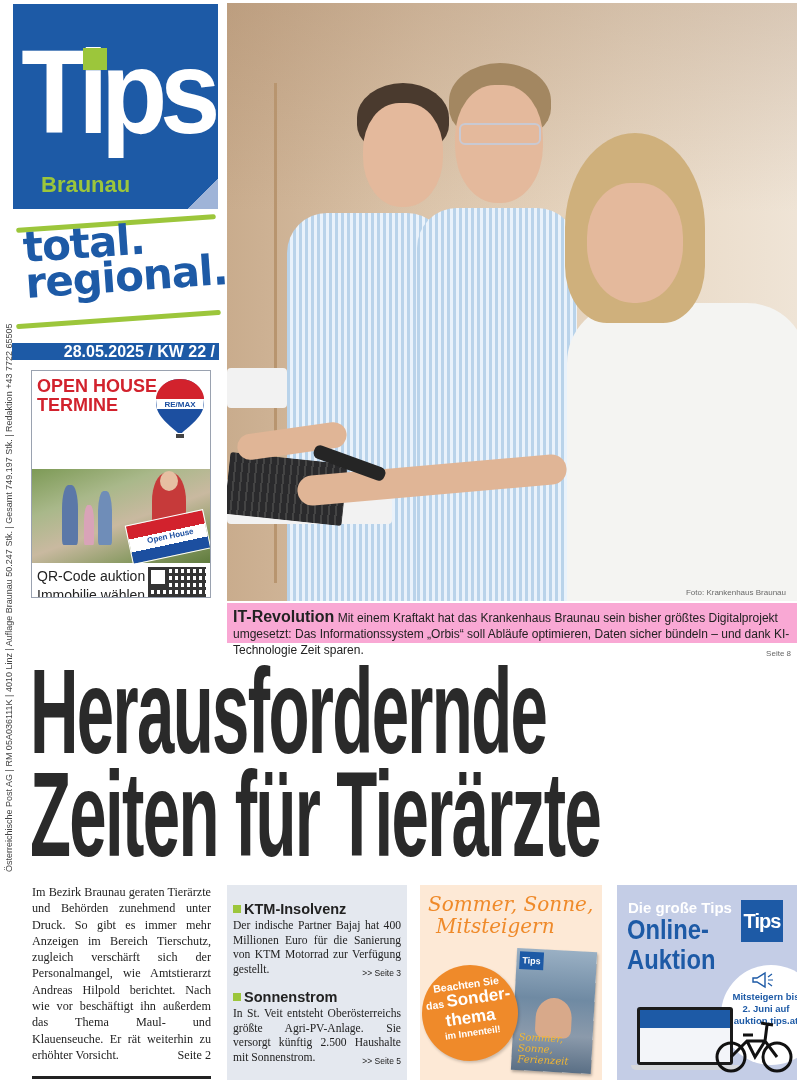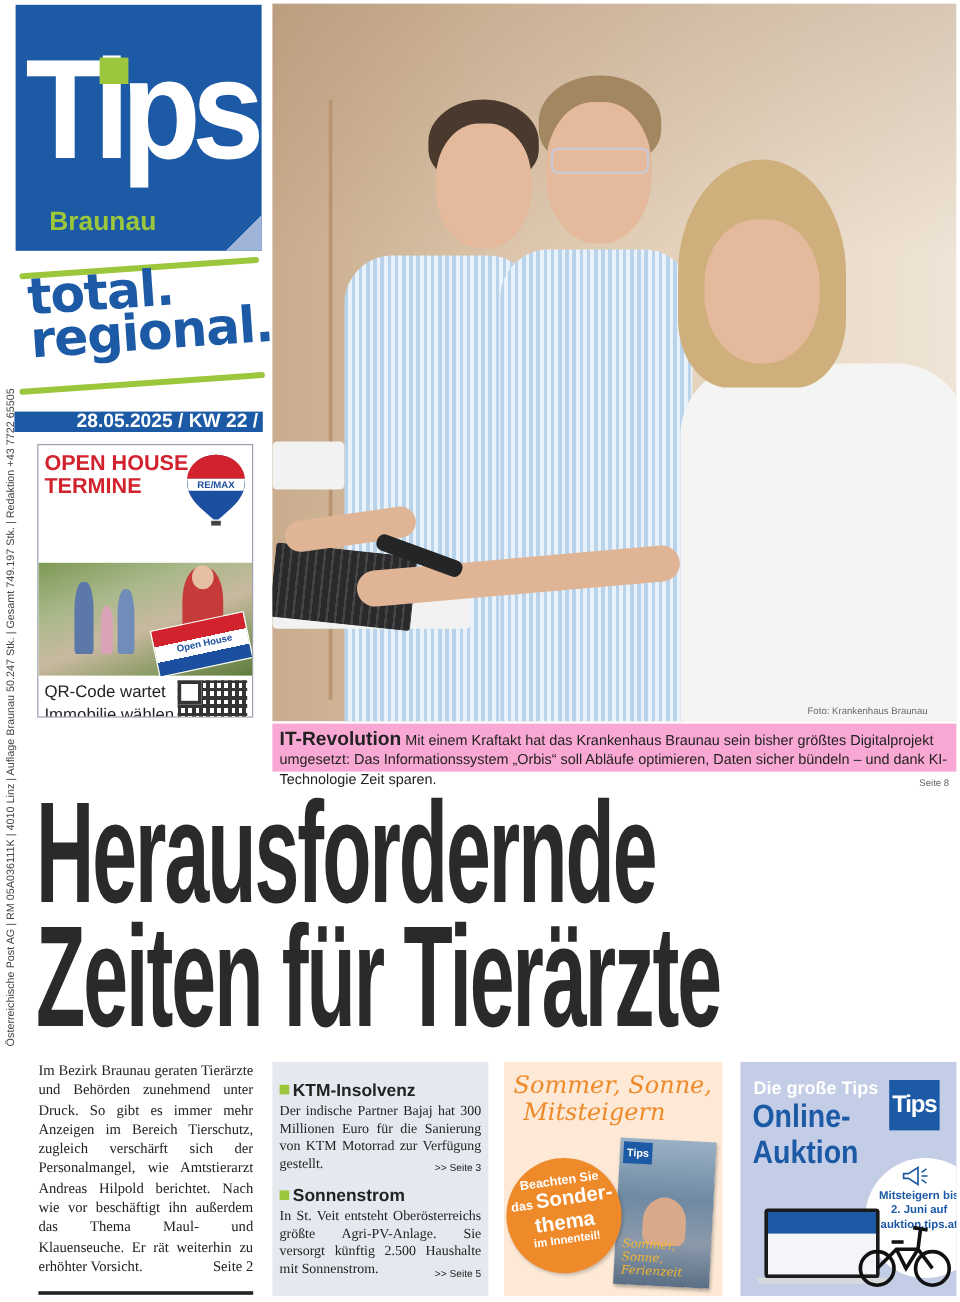--- a/index.html
+++ b/index.html
@@ -102,21 +102,21 @@
   .door-frame { position: absolute; left: 20px; top: 80px; width: 30px; height: 500px; border-right: 3px solid #b8956f; }
   .head { position: absolute; border-radius: 45% 45% 48% 48%; background: #e4b99c; }
   .hair { position: absolute; border-radius: 50% 50% 40% 40%; }
   .uniform { position: absolute; border-radius: 40px 40px 0 0;
     background: repeating-linear-gradient(90deg, #b9d3ea 0 3px, #e9f2fb 3px 6px); }
   .coat { position: absolute; border-radius: 60px 60px 0 0; background: #f4f4f2; }
   .arm { position: absolute; background: #e0b596; border-radius: 20px; }
   .keyboard { position: absolute; background: #2a2a2c; border-radius: 3px;
     background-image: repeating-linear-gradient(90deg, #2a2a2c 0 5px, #444 5px 7px); }
   .tray { position: absolute; background: #f2f2f2; border-radius: 4px; }
-  .photo-credit { position: absolute; right: 24px; bottom: 4px; font-size: 8px; color: #6a6a6a; }
+  .photo-credit { position: absolute; right: 11px; bottom: 4px; font-size: 8px; color: #6a6a6a; }
 
   
   .caption {
     position: absolute; left: 227px; top: 603px; width: 570px; height: 40px;
     background: #f9a8d4; padding: 6px 6px; font-size: 12px; line-height: 16px; color: #222;
     font-family: "Liberation Sans Narrow", "Liberation Sans", sans-serif;
   }
   .caption .kicker { font-weight: 700; font-size: 16px; }
   .caption .page { float: right; font-size: 8px; color: #666; margin-top: 4px; }
 
@@ -234,21 +234,21 @@
     <div class="person" style="left:30px; top:16px; width:16px; height:60px; background:#5b78a8;"></div>
     <div class="person" style="left:52px; top:36px; width:10px; height:40px; background:#d9a3b8;"></div>
     <div class="person" style="left:66px; top:22px; width:14px; height:54px; background:#6f8db8;"></div>
     <div class="person" style="left:120px; top:4px; width:34px; height:70px; background:#c63a3a;"></div>
     <div class="person" style="left:128px; top:2px; width:18px; height:20px; border-radius:50%; background:#e6bfa2;"></div>
     <div class="sign">
         <span>Open House</span>
       </div>
   </div>
   <div class="ad-qr-text">
-    <div>QR-Code wartet</div>
+    <div>QR-Code auktion</div>
     <div>Immobilie wählen</div>
     <div>Termin fixieren</div>
   </div>
   <div class="qr"></div>
   <div class="ad-brand"><span>RE</span><span class="slash">/</span><span>MAX</span></div>
   <div class="ad-footer"><span class="innova">Innova</span><span> Immobilien GmbH / remax-innova.at</span></div>
 </div>
 
 <div class="photo">
   <div class="wall-shadow"></div>
@@ -289,21 +289,21 @@
 
 <div class="lead">
   <span>Im Bezirk Braunau geraten Tierärzte und Behörden zunehmend unter Druck. So gibt es immer mehr Anzeigen im Bereich Tierschutz, zugleich verschärft sich der Personalmangel, wie Amtstierarzt Andreas Hilpold berichtet. Nach wie vor beschäftigt ihn außerdem das Thema Maul- und Klauenseuche. Er rät weiterhin zu erhöhter Vorsicht.</span>
   <span class="seite">Seite 2</span>
 </div>
 <div class="lead-rule"></div>
 
 <div class="teasers">
   <div class="teaser">
     <h3><span class="sq"></span><span>KTM-Insolvenz</span></h3>
-    <p><span>Der indische Partner Bajaj hat 300 Millionen Euro für die Sanierung von KTM Motorrad zur Verfügung gestellt.</span><span class="ref">&gt;&gt; Seite 3</span></p>
+    <p><span>Der indische Partner Bajaj hat 400 Millionen Euro für die Sanierung von KTM Motorrad zur Verfügung gestellt.</span><span class="ref">&gt;&gt; Seite 3</span></p>
   </div>
   <div class="teaser">
     <h3><span class="sq"></span><span>Sonnenstrom</span></h3>
     <p><span>In St. Veit entsteht Oberösterreichs größte Agri-PV-Anlage. Sie versorgt künftig 2.500 Haushalte mit Sonnenstrom.</span><span class="ref">&gt;&gt; Seite 5</span></p>
   </div>
 </div>
 
 <div class="summer">
   <div class="summer-title">
     <div>Sommer, Sonne,</div>

